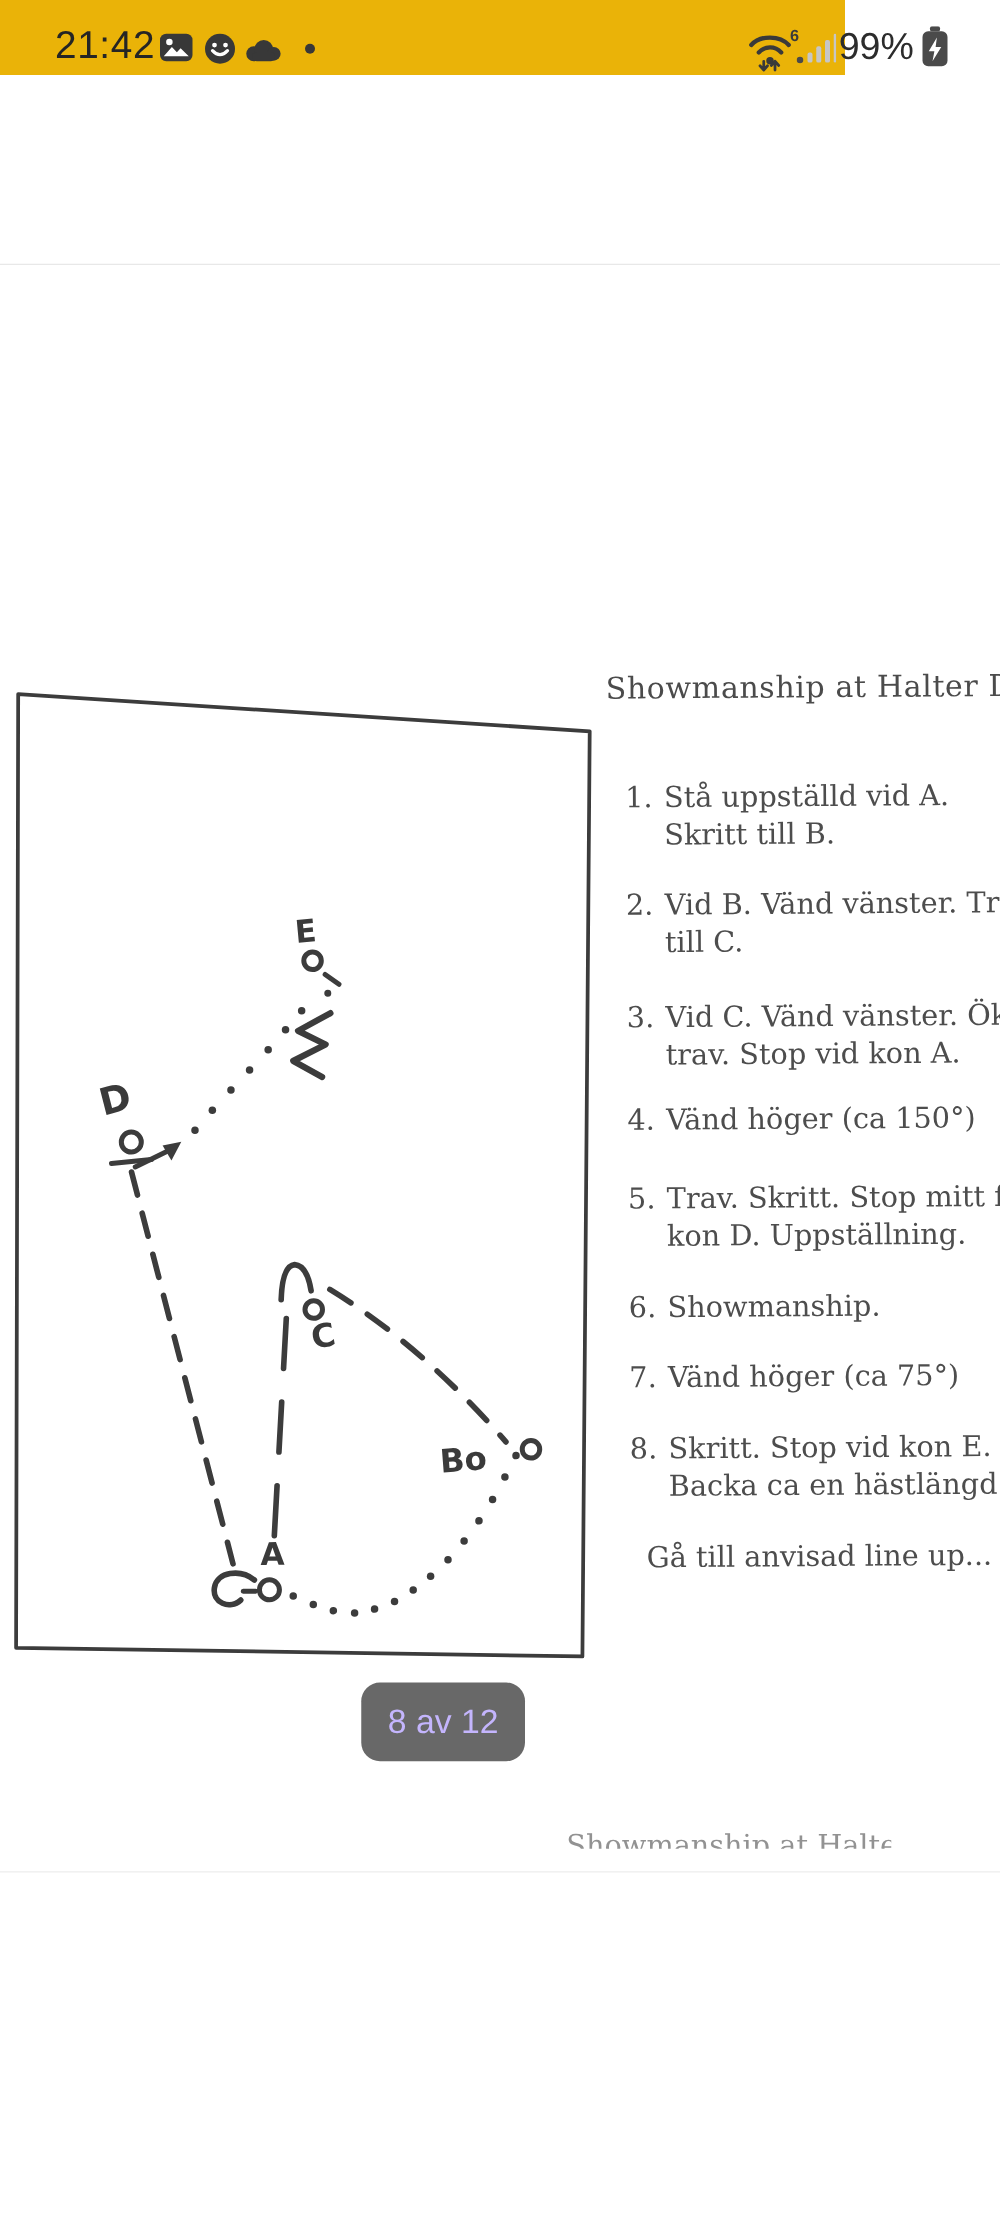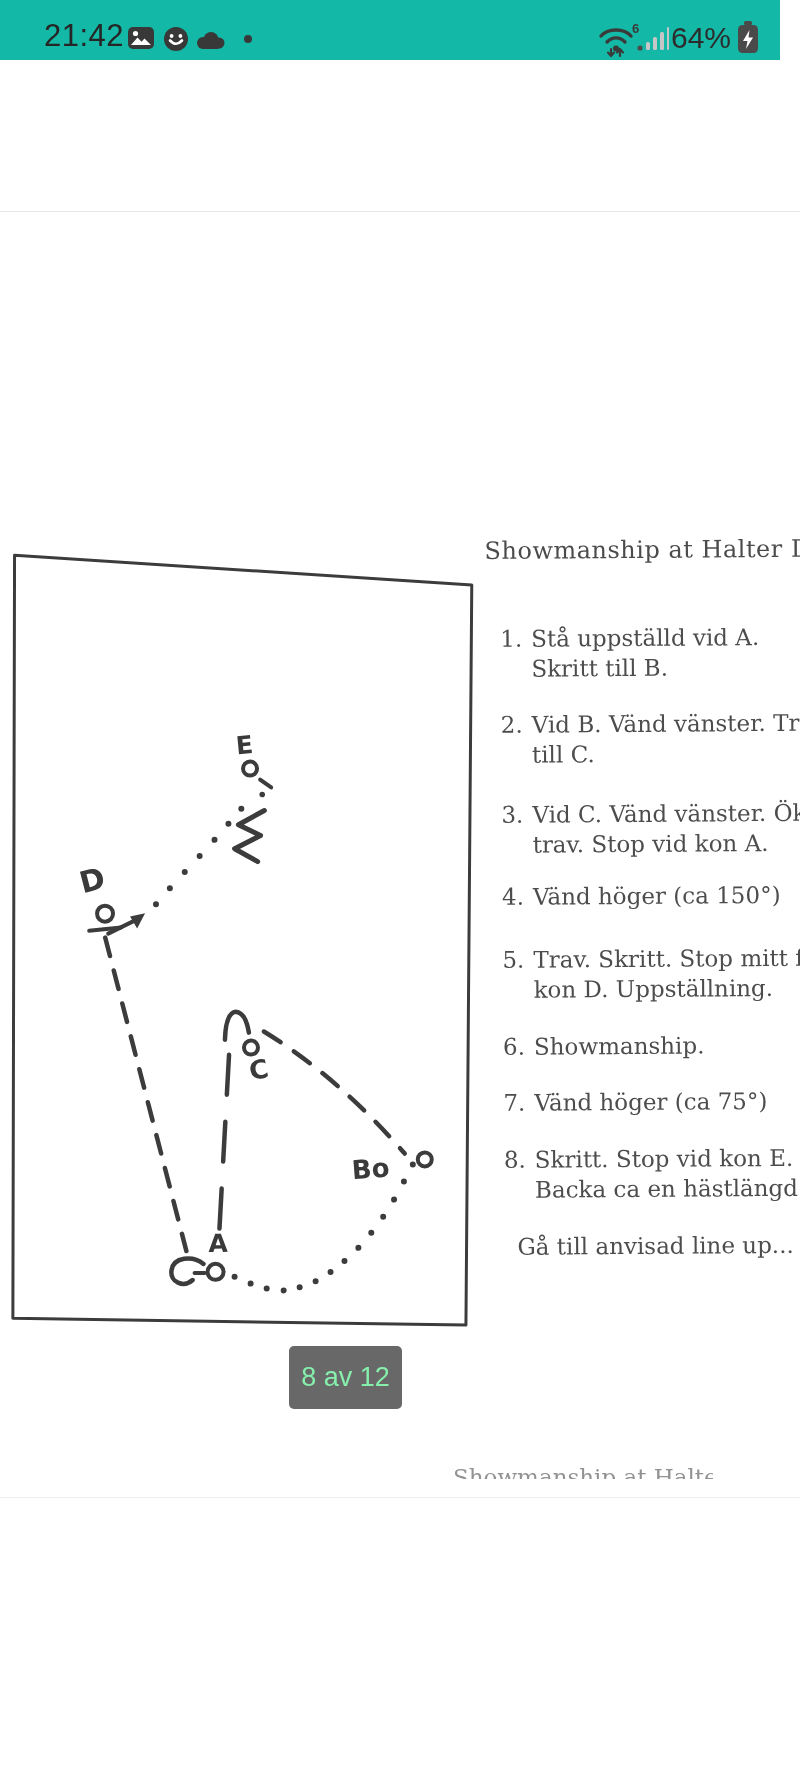--- a/index.html
+++ b/index.html
@@ -1,19 +1,19 @@
 <!DOCTYPE html>
 <html><head>
 <meta charset="utf-8">
 <style>
   html,body{margin:0;padding:0;background:#fff;}
   .screen{position:relative;width:800px;height:1779px;background:#ffffff;overflow:hidden;
           font-family:"Liberation Sans",sans-serif;}
   
-  .statusbar{position:absolute;left:0;top:0;width:780px;height:60px;background:#14b8a6;text-align:center;}
+  .statusbar{position:absolute;left:0;top:0;width:676px;height:60px;background:#eab308;text-align:center;}
   .time{position:absolute;left:44px;top:18px;font-size:31px;color:#252525;letter-spacing:.5px;}
   .sicon{position:absolute;}
   .notif-dot{position:absolute;left:244px;top:35px;width:8px;height:8px;border-radius:50%;background:#383838;}
   .batt-pct{position:absolute;left:671px;top:21px;font-size:30px;color:#2c2c2c;}
   
   .hr{position:absolute;left:0;width:800px;height:1px;background:#e8e8e8;}
   
   .docpage{position:absolute;left:0;top:212px;width:800px;height:1285px;background:#fff;}
   .doccol{position:absolute;left:0;top:0;width:800px;height:1285px;transform:rotate(-0.4deg);transform-origin:480px 120px;}
   .doctitle{position:absolute;left:483px;top:325px;font-family:"DejaVu Serif",serif;font-size:24px;
@@ -29,22 +29,22 @@
   .lE{left:233px;top:517px;font-size:25px;transform:rotate(-5deg);}
   .lD{left:76px;top:648px;font-size:30px;transform:rotate(-14deg);}
   .lC{left:244px;top:841px;font-size:26px;transform:rotate(-10deg);}
   .lA{left:202px;top:1015px;font-size:25px;}
   .lB{left:346px;top:941px;font-size:26px;transform:rotate(-4deg);}
   .diagram{position:absolute;left:0;top:320px;}
   
   .partial{position:absolute;left:453px;top:1464px;width:260px;height:15px;overflow:hidden;}
   .partial span{display:block;font-family:"DejaVu Serif",serif;font-size:23px;line-height:26px;color:#929292;white-space:nowrap;}
   
-  .pager{position:absolute;left:289px;top:1346px;width:113px;height:63px;border-radius:5px;
-         background:rgba(93,93,93,.93);color:#86efac;font-size:27px;text-align:center;line-height:63px;}
+  .pager{position:absolute;left:289px;top:1346px;width:131px;height:63px;border-radius:15px;
+         background:rgba(93,93,93,.93);color:#c4b5fd;font-size:27px;text-align:center;line-height:63px;}
   
   .navbar{position:absolute;left:0;top:1700px;width:800px;height:79px;background:#fff;}
 </style>
 </head>
 <body>
 
 <div class="screen">
 
   <div class="statusbar">
     <span class="time">21:42</span>
@@ -85,21 +85,21 @@
     <svg class="sicon" style="left:637px;top:24px" width="32" height="27" viewBox="0 0 32 27">
       <circle cx="3" cy="24" r="2.6" fill="#4a4a4a"></circle>
       <g fill="#c6c6c6">
         <rect x="9" y="18" width="4" height="8" rx="1.5"></rect>
         <rect x="16" y="13" width="4" height="13" rx="1.5"></rect>
         <rect x="23" y="8" width="4" height="18" rx="1.5"></rect>
         <rect x="30" y="3" width="2" height="23" rx="1"></rect>
       </g>
     </svg>
 
-    <span class="batt-pct">64%</span>
+    <span class="batt-pct">99%</span>
 
     <svg class="sicon" style="left:736px;top:21px" width="24" height="34" viewBox="0 0 24 34">
       <rect x="8" y="0" width="8" height="4" rx="1.5" fill="#4a4a4a"></rect>
       <rect x="2" y="4" width="20" height="28" rx="4.5" fill="#4a4a4a"></rect>
       <polygon points="13.5,9 7,20 11.5,20 10,28 17,16.5 12.5,16.5" fill="#fff"></polygon>
     </svg>
   </div>
 
   <div class="hr" style="top:211px"></div>
 

